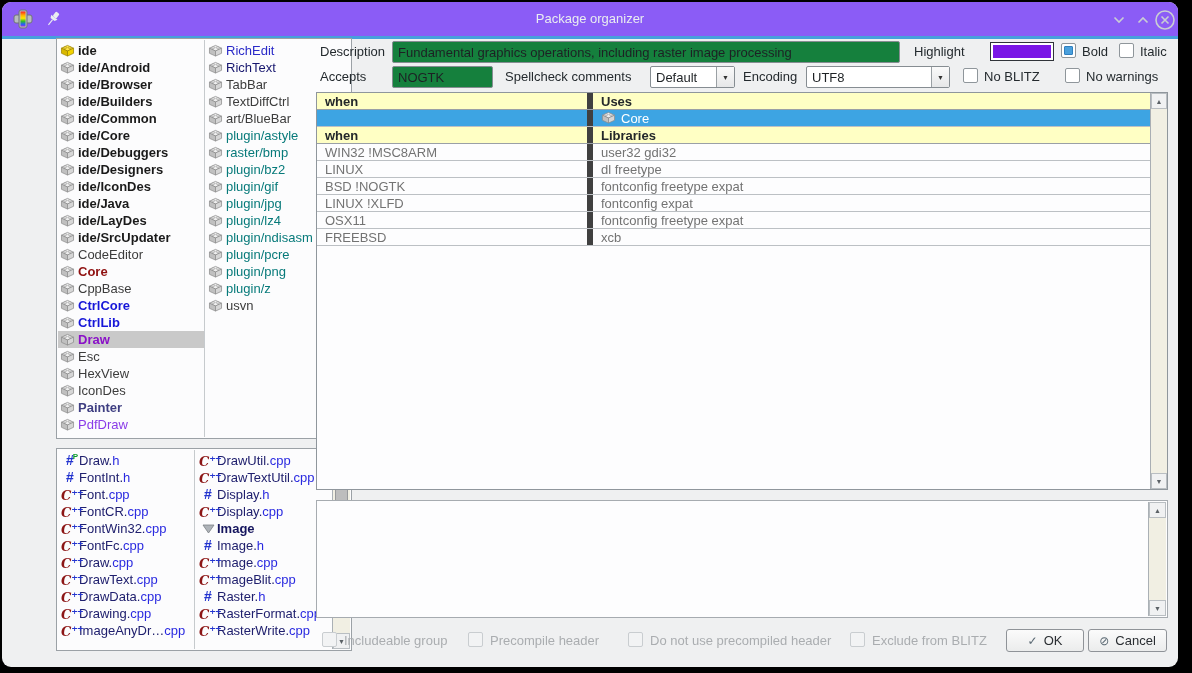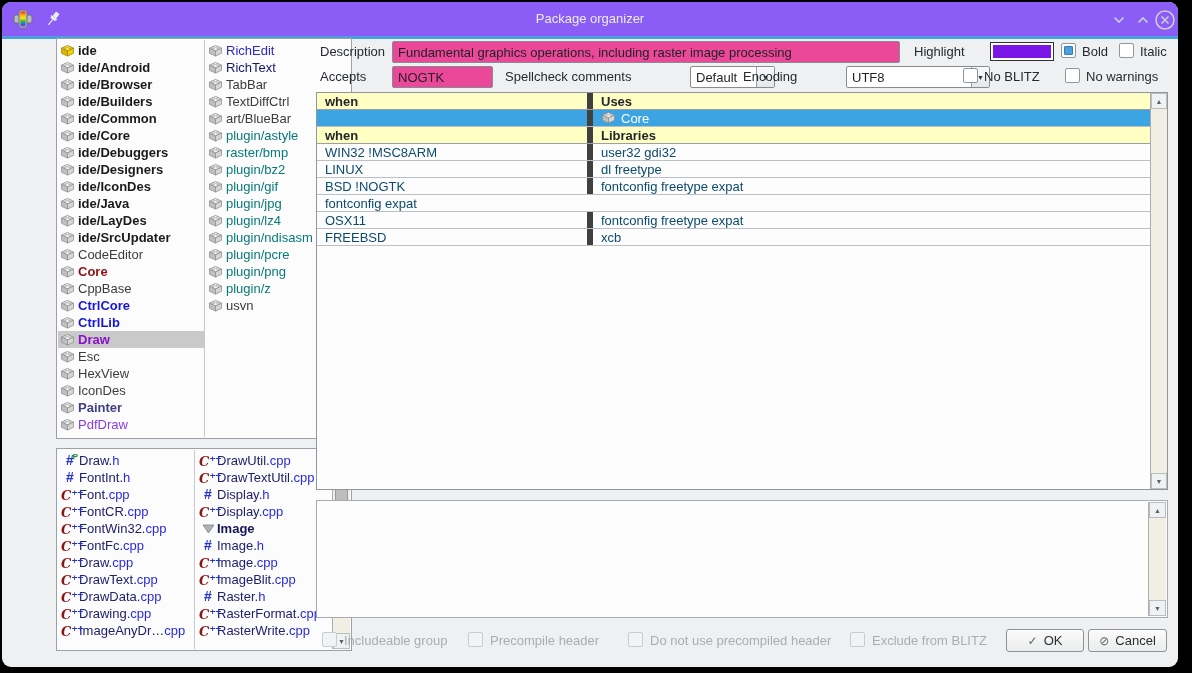--- a/index.html
+++ b/index.html
@@ -45,42 +45,42 @@
     background:#f1efe3; border-left:1px solid #aab0b5; }
   .vs-btn { position:absolute; left:0; right:0; height:16px; background:#f0f1f2;
     border:1px solid #b9bec2; display:flex; align-items:center; justify-content:center;
     font-size:7px; color:#5b6166; }
   .vs-up { top:0; } .vs-down { bottom:0; }
   .vs-thumb { position:absolute; left:2px; right:2px; top:18px; height:56px;
     background:#bdbdbd; border:1px solid #97999b; border-radius:6px; }
 
   
   .flabel { position:absolute; color:#242a2e; white-space:nowrap; }
-  .inp { position:absolute; background:#ec4899; border:1px solid #868d92; border-radius:2px;
+  .inp { position:absolute; background:#15803d; border:1px solid #868d92; border-radius:2px;
     padding:0 5px; color:#1d2124; font-family:"Liberation Sans",sans-serif; font-size:13px; }
   input.inp { outline:none; }
   .combo { position:absolute; background:#fff; border:1px solid #868d92; border-radius:2px;
-    display:flex; align-items:center;margin-left:40px; }
+    display:flex; align-items:center; }
   .combo .cval { flex:1; padding-left:5px; color:#1d2124; white-space:nowrap; overflow:hidden; }
   .combo .cbtn { width:18px; align-self:stretch; border-left:1px solid #9aa0a4; flex:none;
     background:linear-gradient(#fafafa,#e6e7e8); display:flex; align-items:center;
     justify-content:center; font-size:7px; color:#333; }
   .cb { position:absolute; width:15px; height:15px; background:#fff;
     border:1px solid #8f969b; border-radius:2px; }
   .cb.checked::after { content:""; position:absolute; inset:2px; background:#4aa0dc;
     border:1px solid #2f7fbf; border-radius:1px; }
   .cb.disabled { border-color:#c9cdd0; background:#f2f3f4; }
   .swatch { position:absolute; left:988px; top:40px; width:64px; height:19px;
     border:1px solid #30343a; box-shadow:inset 0 0 0 2px #fff; }
 
   
   #uses-table { position:absolute; left:314px; top:90px; width:852px; height:398px;
     background:#fdfdfe; border:1px solid #8f969c; }
   #uses-rows { position:absolute; left:0; top:0; right:17px; bottom:0; overflow:hidden; }
-  .trow { height:17px; display:flex; border-bottom:1px solid #bcc0c4; background:#fdfdfe; color:#0c4a6e; }
+  .trow { height:17px; display:flex; border-bottom:1px solid #bcc0c4; background:#fdfdfe; color:#737373; }
   .trow .c1 { width:276px; flex:none; padding-left:8px; border-right:6px solid #404040;
     display:flex; align-items:center; white-space:nowrap; }
   .trow .c2 { flex:1; padding-left:8px; display:flex; align-items:center; white-space:nowrap; }
   .thead { background:#ffffc4; font-weight:bold; color:#23272a; border-bottom:1px solid #9aa0a6; }
   .tsel { background:#3da4e3; color:#fff; }
   .tscroll { position:absolute; top:0; bottom:0; right:0; width:17px;
     background:#f1efe3; border-left:1px solid #a9aeb3; }
 
   #aux-pane { position:absolute; left:314px; top:498px; width:852px; height:118px;
     background:#fdfdfe; border:1px solid #a6abb0; }
@@ -826,20 +826,23 @@
         </div>
         <div class="trow ">
           <span class="c1">
             <span>BSD !NOGTK</span>
           </span>
           <span class="c2">
             <span>fontconfig freetype expat</span>
           </span>
         </div>
         <div class="trow ">
+          <span class="c1">
+            <span>LINUX !XLFD</span>
+          </span>
           <span class="c2">
             <span>fontconfig expat</span>
           </span>
         </div>
         <div class="trow ">
           <span class="c1">
             <span>OSX11</span>
           </span>
           <span class="c2">
             <span>fontconfig freetype expat</span>

